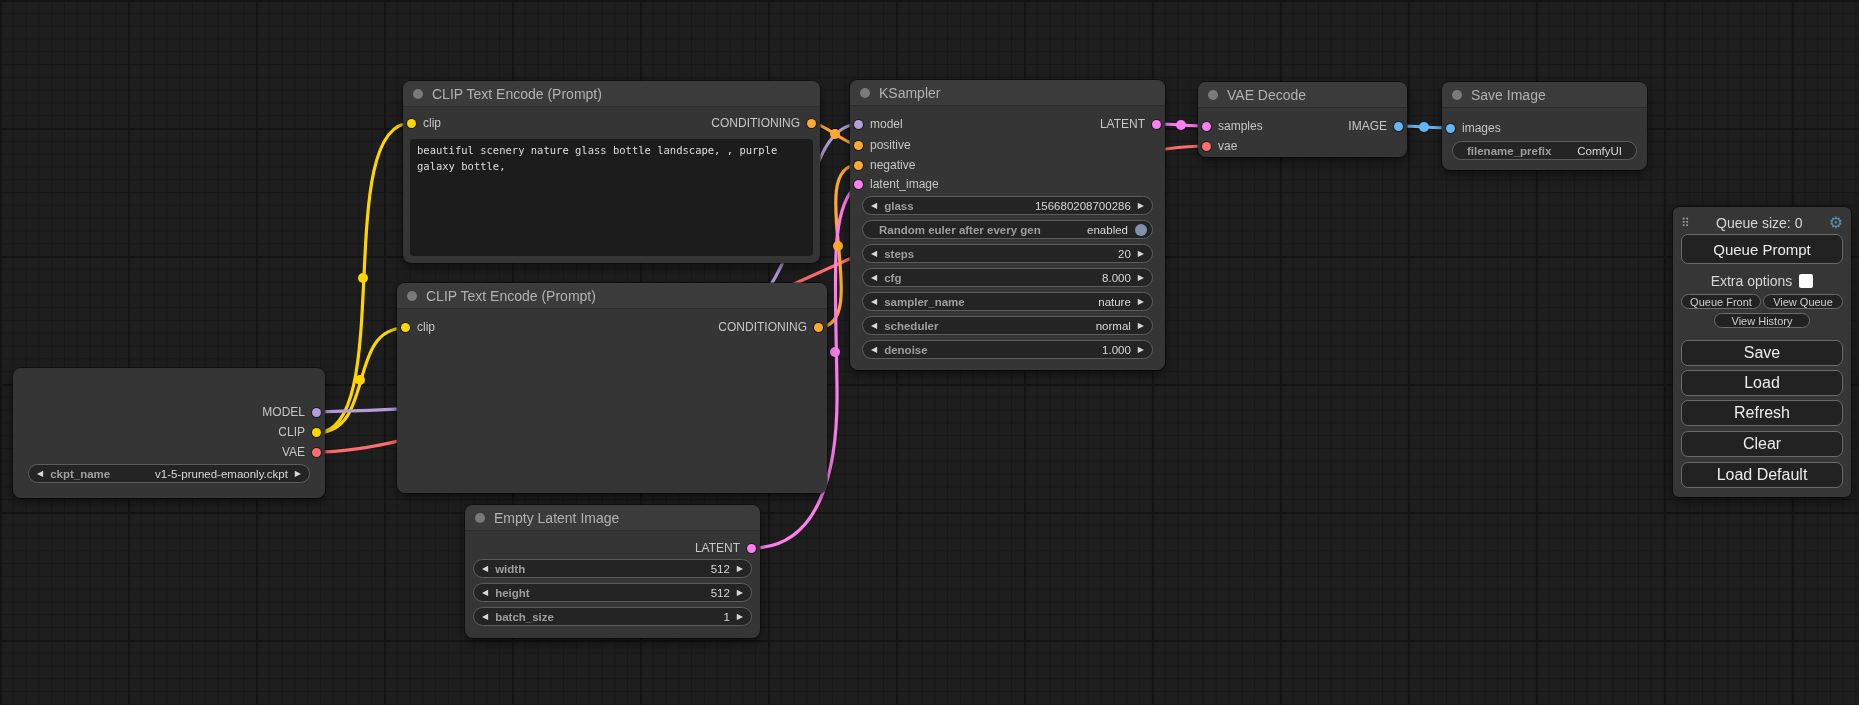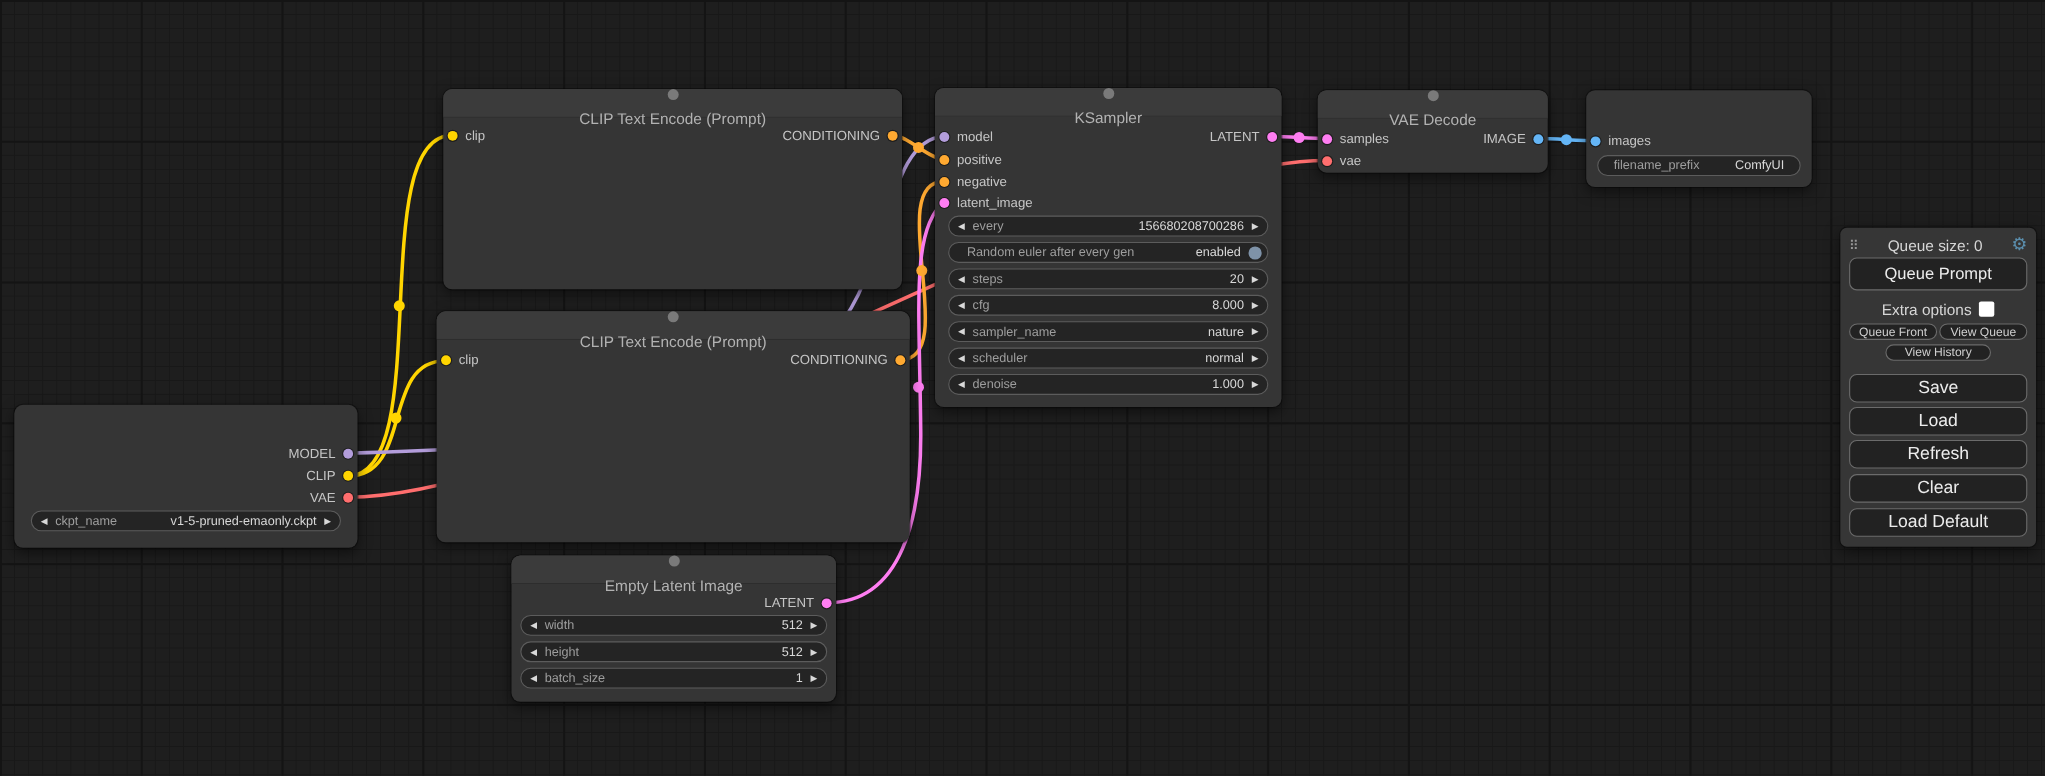--- a/index.html
+++ b/index.html
@@ -9,34 +9,34 @@
       linear-gradient(#141414 2px,transparent 2px),
       linear-gradient(90deg,#141414 2px,transparent 2px),
       linear-gradient(#181818 1px,transparent 1px),
       linear-gradient(90deg,#181818 1px,transparent 1px);
     background-size:128px 128px,128px 128px,12.8px 12.8px,12.8px 12.8px;}
   .wires{position:absolute;left:0;top:0;z-index:1;}
   .wires path{fill:none;stroke-width:3.2px;stroke-linecap:round;}
   .node{position:absolute;background:#353535;border-radius:8px;z-index:2;
     box-shadow:0 0 0 1px rgba(0,0,0,.35),0 4px 12px rgba(0,0,0,.5);}
   .ntitle{height:26px;background:#3b3b3b;border-radius:8px 8px 0 0;display:flex;
-    align-items:center;padding:0 10px;gap:9px;border-bottom:1px solid #2d2d2d;box-sizing:border-box;flex-direction:column;}
+    align-items:center;padding:0 10px;gap:9px;border-bottom:1px solid #2d2d2d;box-sizing:border-box;}
   .ndot{width:10px;height:10px;border-radius:50%;background:#7a7a7a;flex:0 0 auto;}
   .ntext{color:#b2b2b2;font-size:14px;white-space:nowrap;}
   .port{position:absolute;display:flex;align-items:center;gap:7px;height:20px;
     color:#c6c6c6;font-size:12px;white-space:nowrap;}
   .port.in{left:4px;}.port.out{right:4px;}
   .pdot{width:9px;height:9px;border-radius:50%;box-shadow:0 0 0 1px rgba(0,0,0,.45);flex:0 0 auto;}
   .c-model{background:#B39DDB;}.c-clip{background:#FFD500;}.c-vae{background:#FF6E6E;}
   .c-cond{background:#FFA931;}.c-latent{background:#FF7EF2;}.c-image{background:#64B5F6;}
   .pill{position:absolute;height:19px;background:#242424;border:1px solid #5c5c5c;
     border-radius:10px;display:flex;align-items:center;padding:0 8px;font-size:11.5px;
     gap:7px;box-sizing:border-box;}
   .arr{color:#d8d8d8;font-size:8px;line-height:1;flex:0 0 auto;}
-  .wlabel{color:#9e9e9e;white-space:nowrap;}
+  .wlabel{color:#9e9e9e;white-space:nowrap;font-weight:bold;}
   .wval{margin-left:auto;color:#d8d8d8;white-space:nowrap;}
   .toggle{width:12px;height:12px;border-radius:50%;background:#7E92A8;flex:0 0 auto;margin-right:-3px;}
   .textbox{position:absolute;background:#1c1c1c;border-radius:4px;color:#dedede;
     font-family:"DejaVu Sans Mono",monospace;font-size:10.5px;line-height:1.5;
     padding:4px 7px;white-space:pre-wrap;box-sizing:border-box;overflow:hidden;}
   .qpanel{position:absolute;left:1673px;top:207px;width:178px;height:290px;background:#363636;
     border-radius:6px;box-shadow:0 0 0 1px rgba(0,0,0,.35),0 4px 14px rgba(0,0,0,.55);z-index:3;}
   .qhead{position:absolute;top:7px;left:8px;right:8px;height:18px;display:flex;align-items:center;}
   .qhandle{color:#979797;font-size:12px;cursor:grab;}
   .qsize{flex:1;text-align:center;color:#d6d6d6;font-size:14px;}
@@ -104,20 +104,21 @@
       <span class="ntext">CLIP Text Encode (Prompt)</span>
     </div>
     <div class="port in" style="top:32px">
       <span class="pdot c-clip"></span>
       <span>clip</span>
     </div>
     <div class="port out" style="top:32px">
       <span>CONDITIONING</span>
       <span class="pdot c-cond"></span>
     </div>
+    <div class="textbox" style="left:7px;top:58px;width:403px;height:117px">beautiful scenery nature glass bottle landscape, , purple galaxy bottle,</div>
   </div>
 
   <div class="node" style="left:397px;top:283px;width:430px;height:210px">
     <div class="ntitle">
       <span class="ndot"></span>
       <span class="ntext">CLIP Text Encode (Prompt)</span>
     </div>
     <div class="port in" style="top:34px">
       <span class="pdot c-clip"></span>
       <span>clip</span>
@@ -177,21 +178,21 @@
     <div class="port in" style="top:94px">
       <span class="pdot c-latent"></span>
       <span>latent_image</span>
     </div>
     <div class="port out" style="top:34px">
       <span>LATENT</span>
       <span class="pdot c-latent"></span>
     </div>
     <div class="pill" style="left:12px;right:12px;top:116px">
       <span class="arr">◀</span>
-      <span class="wlabel">every</span>
+      <span class="wlabel">glass</span>
       <span class="wval">156680208700286</span>
       <span class="arr">▶</span>
     </div>
     <div class="pill" style="left:12px;right:12px;top:140px;padding-left:16px">
       <span class="wlabel">Random euler after every gen</span>
       <span class="wval">enabled</span>
       <span class="toggle"></span>
     </div>
     <div class="pill" style="left:12px;right:12px;top:164px">
       <span class="arr">◀</span>
@@ -238,20 +239,24 @@
       <span>IMAGE</span>
       <span class="pdot c-image"></span>
     </div>
     <div class="port in" style="top:54px">
       <span class="pdot c-vae"></span>
       <span>vae</span>
     </div>
   </div>
 
   <div class="node" style="left:1442px;top:82px;width:205px;height:88px">
+    <div class="ntitle">
+      <span class="ndot"></span>
+      <span class="ntext">Save Image</span>
+    </div>
     <div class="port in" style="top:36px">
       <span class="pdot c-image"></span>
       <span>images</span>
     </div>
     <div class="pill" style="left:10px;right:10px;top:59px;padding:0 14px">
       <span class="wlabel">filename_prefix</span>
       <span class="wval">ComfyUI</span>
     </div>
   </div>
 

